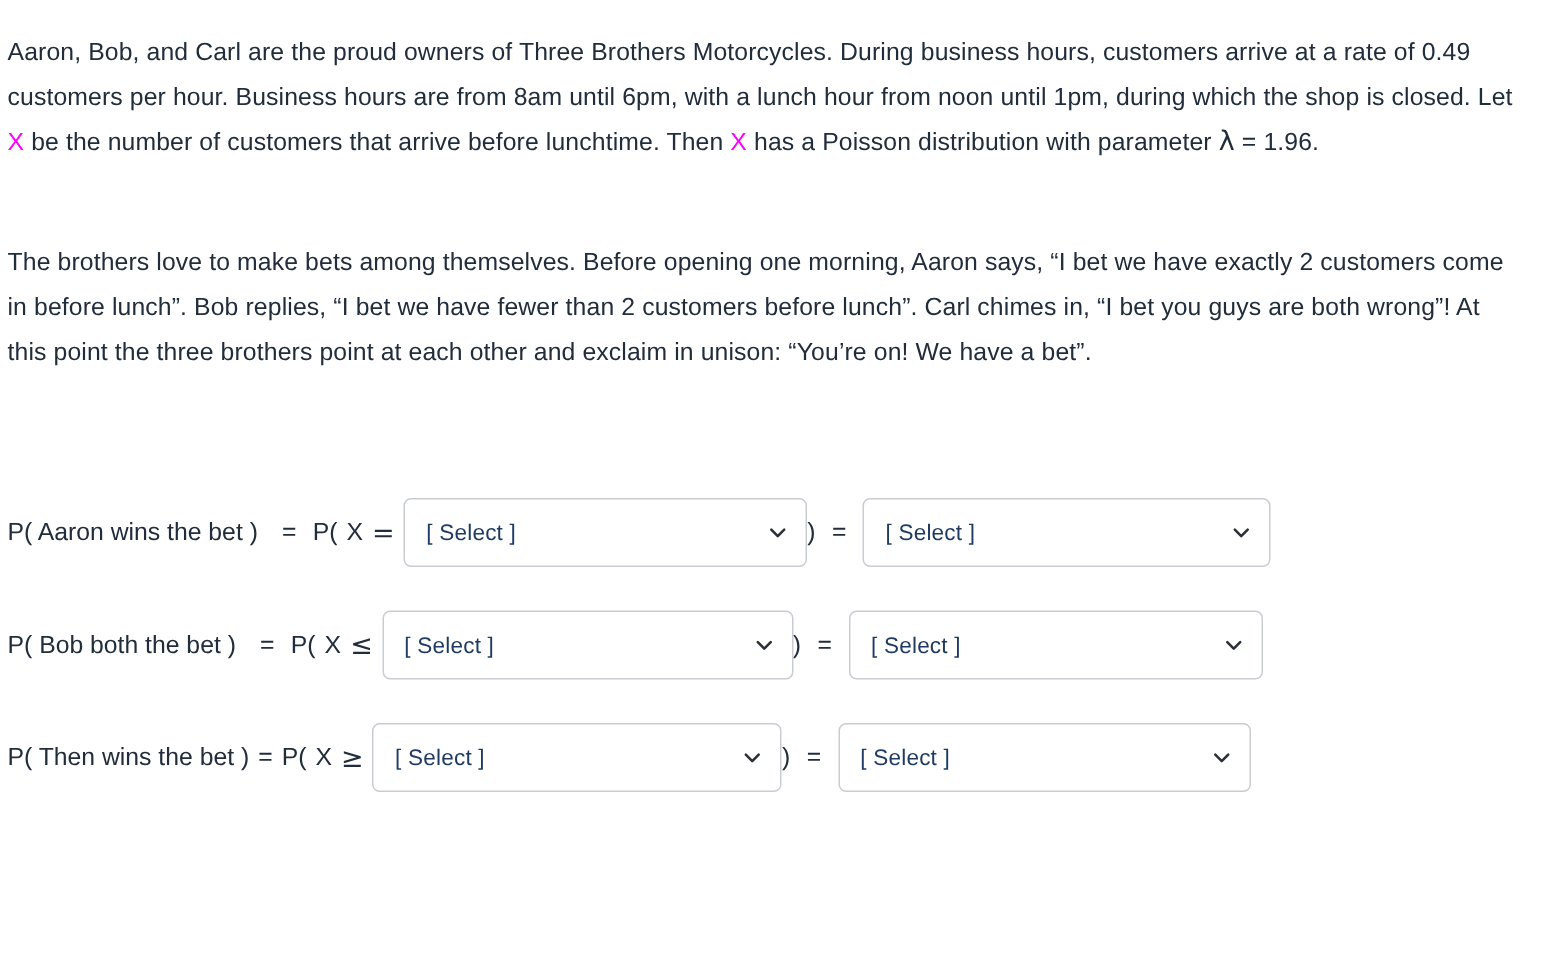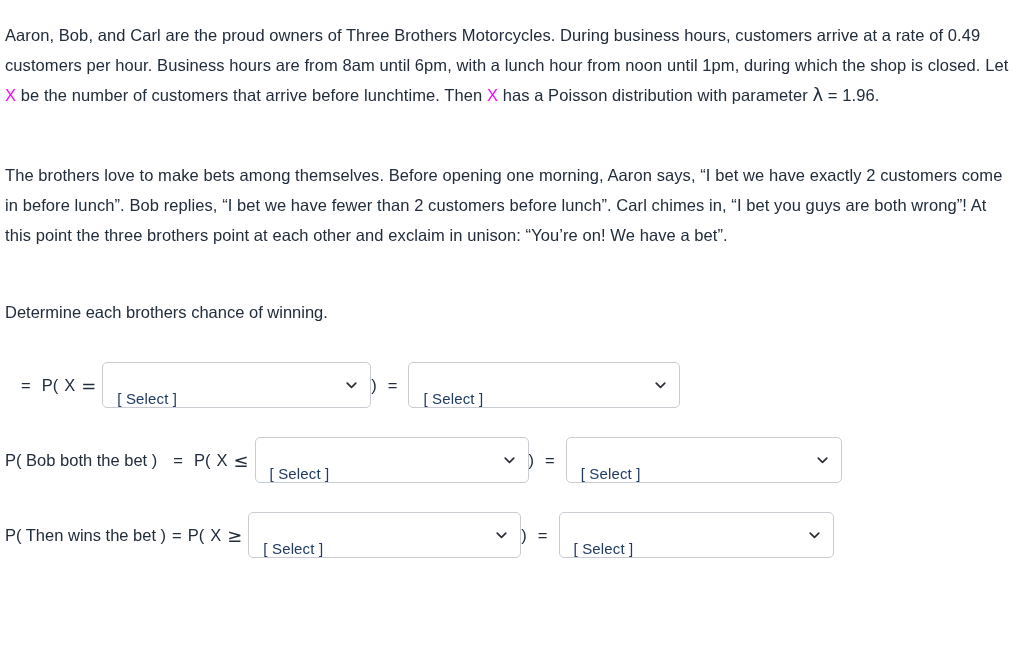--- a/index.html
+++ b/index.html
@@ -100,21 +100,21 @@
 
   
   .sel {
     position: relative;
     box-sizing: border-box;
     height: 46px;
     border: 1px solid #c9ccd1;
     border-radius: 5px;
     background: #ffffff;
     display: inline-flex;
-    align-items: flex-end;
+    align-items: center;
     padding: 0 30px 0 14px;
     font-size: 15px;
     color: #1f3b63;
     cursor: pointer;
     user-select: none;
   }
 
   .sel .ph {
     font-size: 15px;
     color: #1f3b63;
@@ -147,25 +147,25 @@
 <div class="page">
 
   <p class="para p1"><span>Aaron, Bob, and Carl are the proud owners of Three Brothers Motorcycles.  During business hours, customers arrive at a rate of 0.49 customers per hour.  Business hours are from 8am until 6pm, with a lunch hour from noon until 1pm, during which the shop is closed.  Let </span><span class="var-x">X</span><span> be the number of customers that arrive before lunchtime.  Then </span><span class="var-x">X</span><span> has a Poisson distribution with parameter </span><span class="lam">λ</span><span> = 1.96.</span></p>
 
   <div class="spacer-lg"></div>
 
   <p class="para">The brothers love to make bets among themselves.  Before opening one morning, Aaron says, “I bet we have exactly 2 customers come in before lunch”.  Bob replies, “I bet we have fewer than 2 customers before lunch”.  Carl chimes in, “I bet you guys are both wrong”!  At this point the three brothers point at each other and exclaim in unison: “You’re on!  We have a bet”.</p>
 
   <div class="spacer-md"></div>
 
-  <p class="prompt">Determine each brothers chance of winning.</p>
 
   <div class="form-rows">
 
     <div class="row">
+      <span class="lbl">P( Aaron wins the bet )</span>
       <span class="gap-l"></span>
       <span class="eqsign">=</span>
       <span class="gap-m"></span>
       <span class="paren">P(</span>
       <span class="gap-s"></span>
       <span class="lbl var-x">X</span>
       <span class="gap-s"></span>
       <span class="rel">=</span>
       <span class="gap-s"></span>
       <div class="sel w-left-1">

